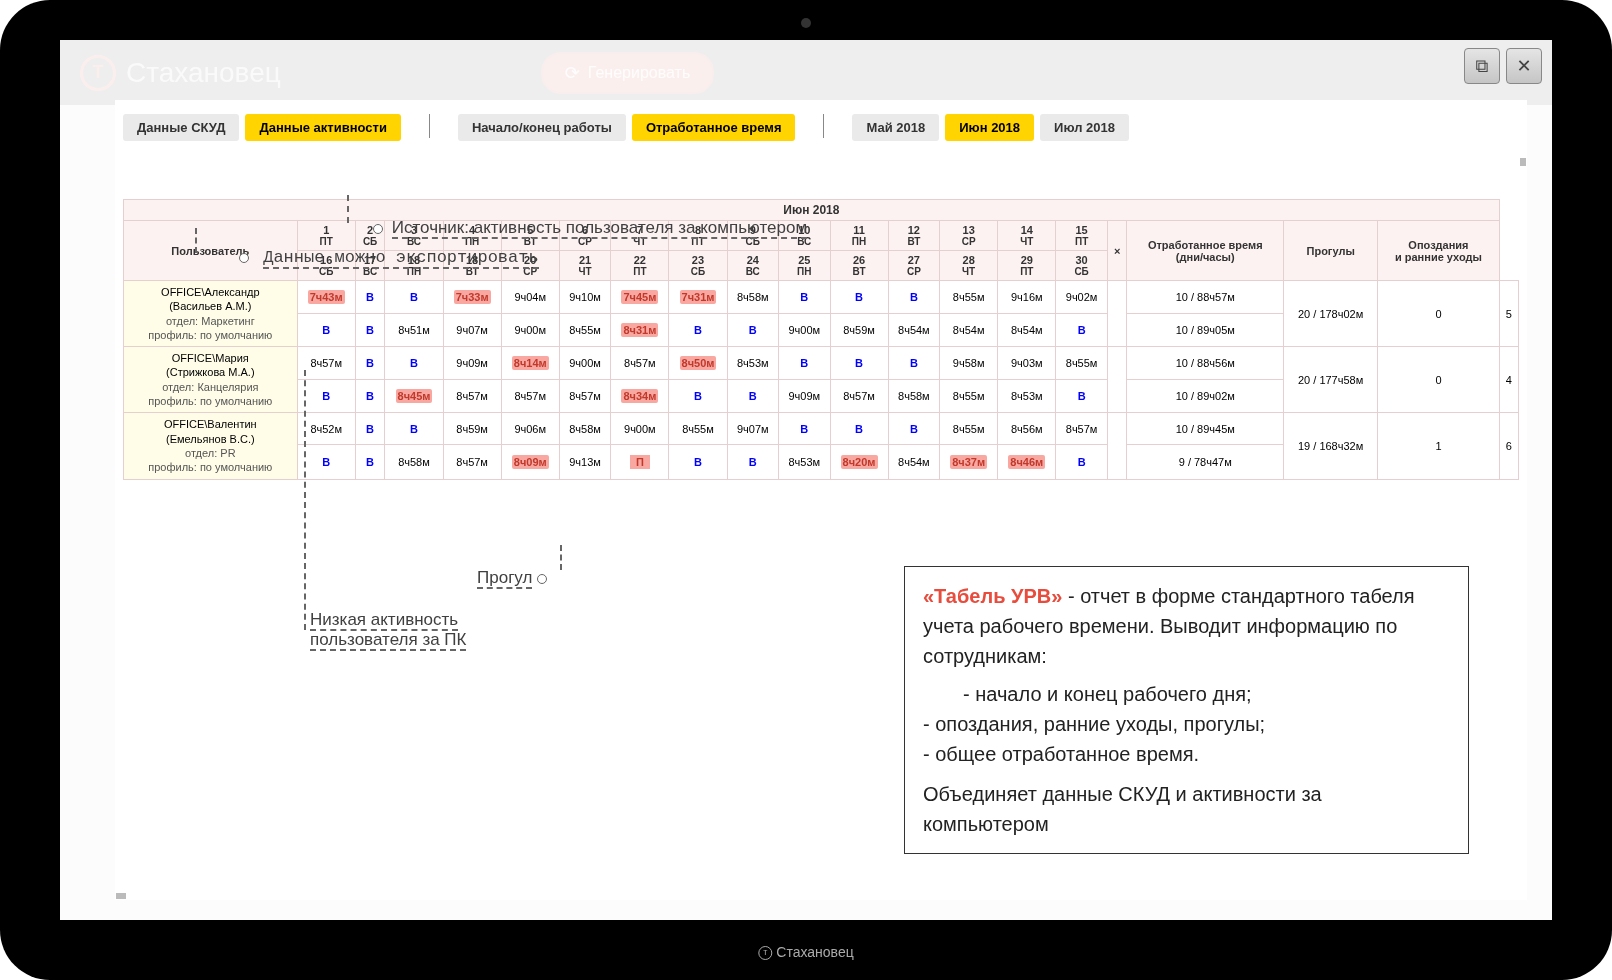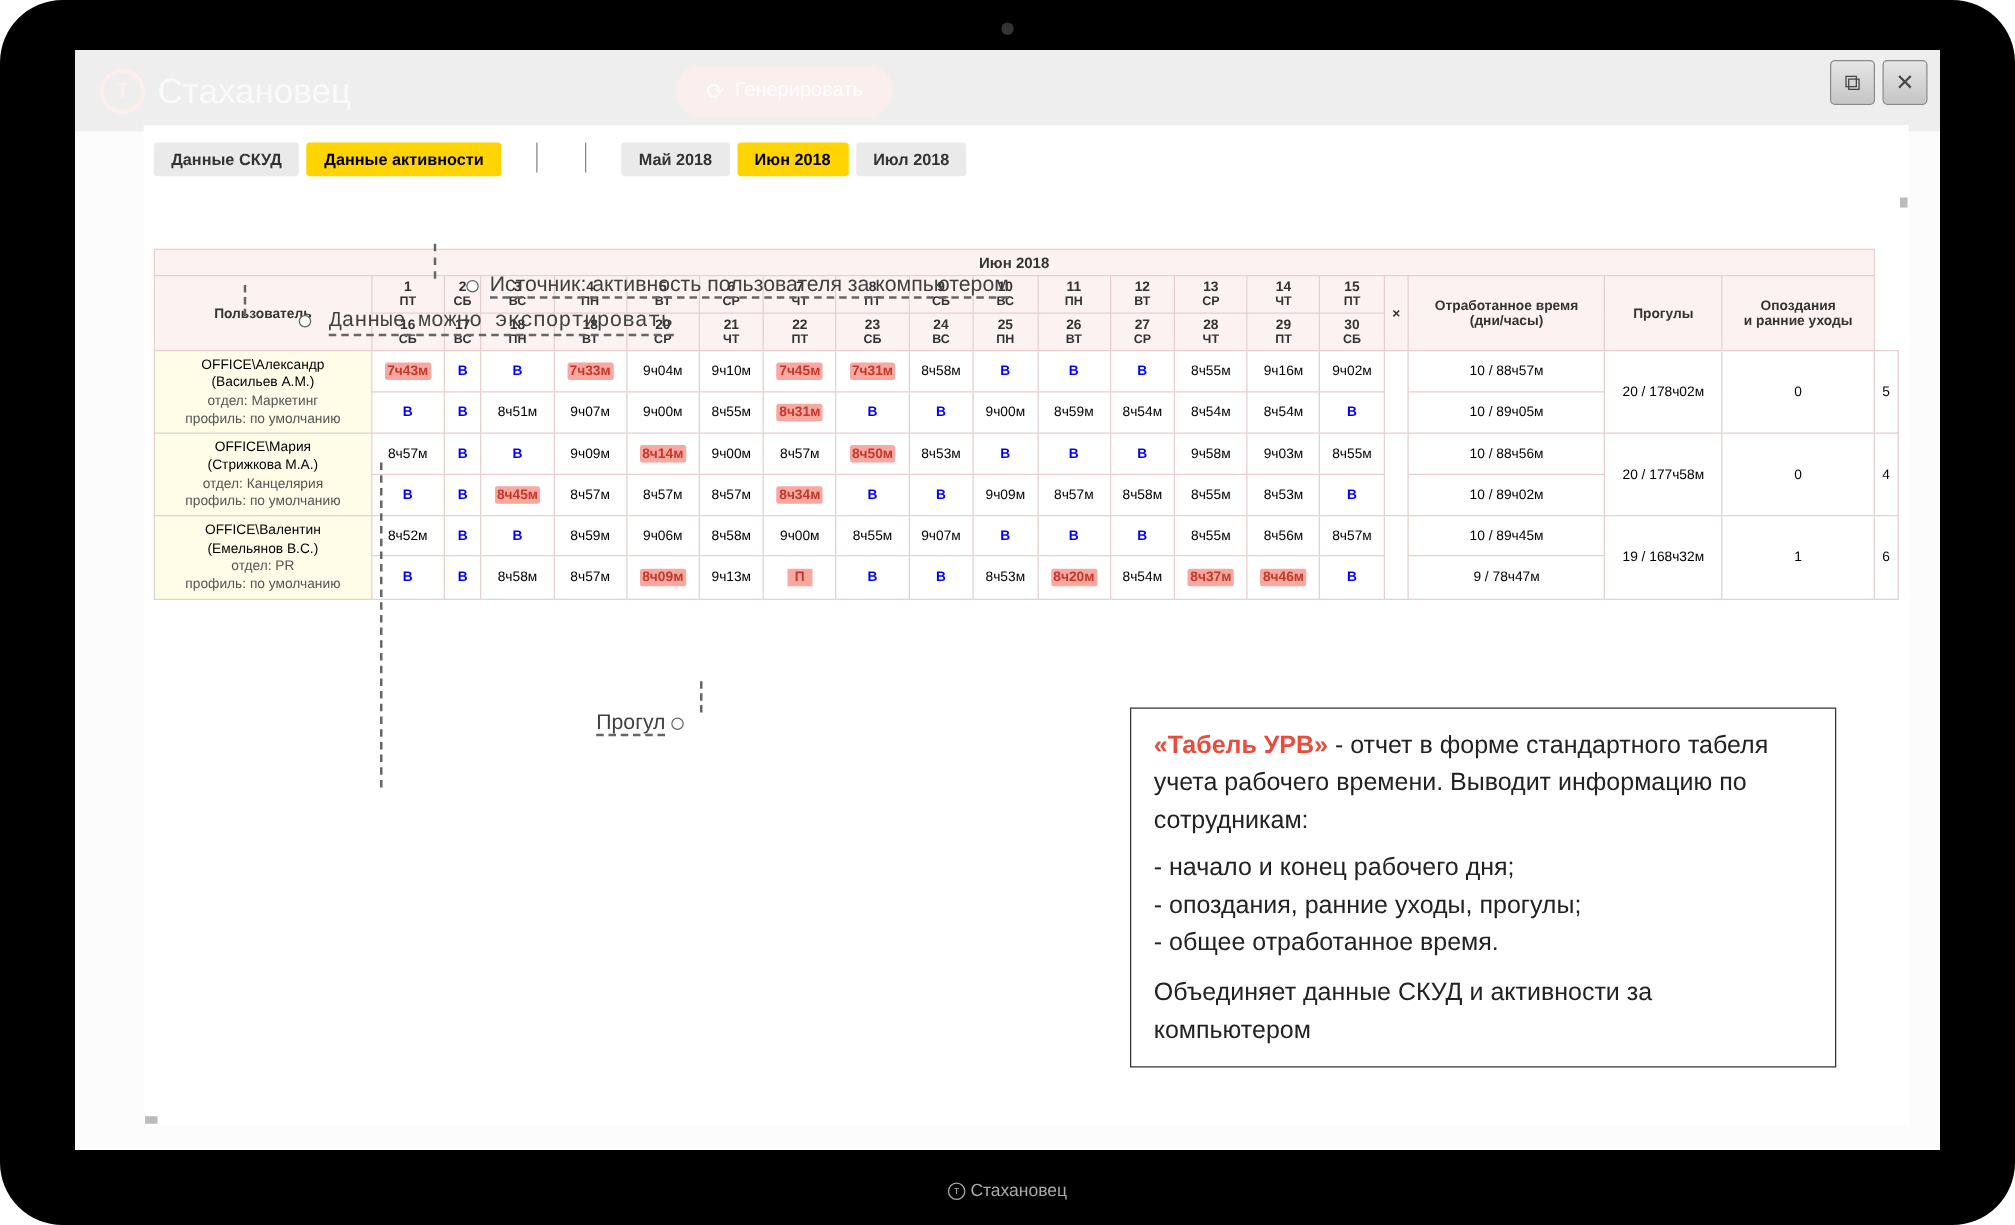--- a/index.html
+++ b/index.html
@@ -301,20 +301,24 @@
     <div class="modal-content">
       <div class="scroll-marker-v"></div>
       <div class="scroll-marker-h"></div>
 
       <div class="tab-row">
         <div class="tab-group" id="tg1">
             <div class="tab">Данные СКУД</div>
             <div class="tab active">Данные активности</div>
           </div>
         <div class="tab-sep"></div>
+        <div class="tab-group" id="tg2">
+            <div class="tab">Начало/конец работы</div>
+            <div class="tab active">Отработанное время</div>
+          </div>
         <div class="tab-sep"></div>
         <div class="tab-group" id="tg3">
             <div class="tab">Май 2018</div>
             <div class="tab active">Июн 2018</div>
             <div class="tab">Июл 2018</div>
           </div>
       </div>
 
 
       <div class="annotation annot-source">
@@ -607,25 +611,28 @@
             </tbody>
         </table>
       </div>
 
       <div class="annotation annot-progul">
         <span class="annot-line">Прогул</span>
         <span class="annot-dot"></span>
       </div>
       <div class="dash-vert" style="top:445px; left:445px; height:25px;"></div>
 
+      <div class="annotation annot-low">
+        <span class="annot-line">Низкая активность пользователя за ПК</span>
+      </div>
       <div class="dash-vert" style="top:270px; left:189px; height:260px;"></div>
 
       <div class="info-box">
         <p><span class="title-red">«Табель УРВ»</span><span> - отчет в форме стандартного табеля учета рабочего времени. Выводит информацию по сотрудникам:</span></p>
-        <p style="margin-top:8px;">- начало и конец рабочего дня;</p>
+        <p style="margin-top:8px;margin-left:40px;">- начало и конец рабочего дня;</p>
         <p>- опоздания, ранние уходы, прогулы;</p>
         <p>- общее отработанное время.</p>
         <p style="margin-top:10px;">Объединяет данные СКУД и активности за компьютером</p>
       </div>
 
     </div>
   </div>
 </div>
 
 </body></html>

